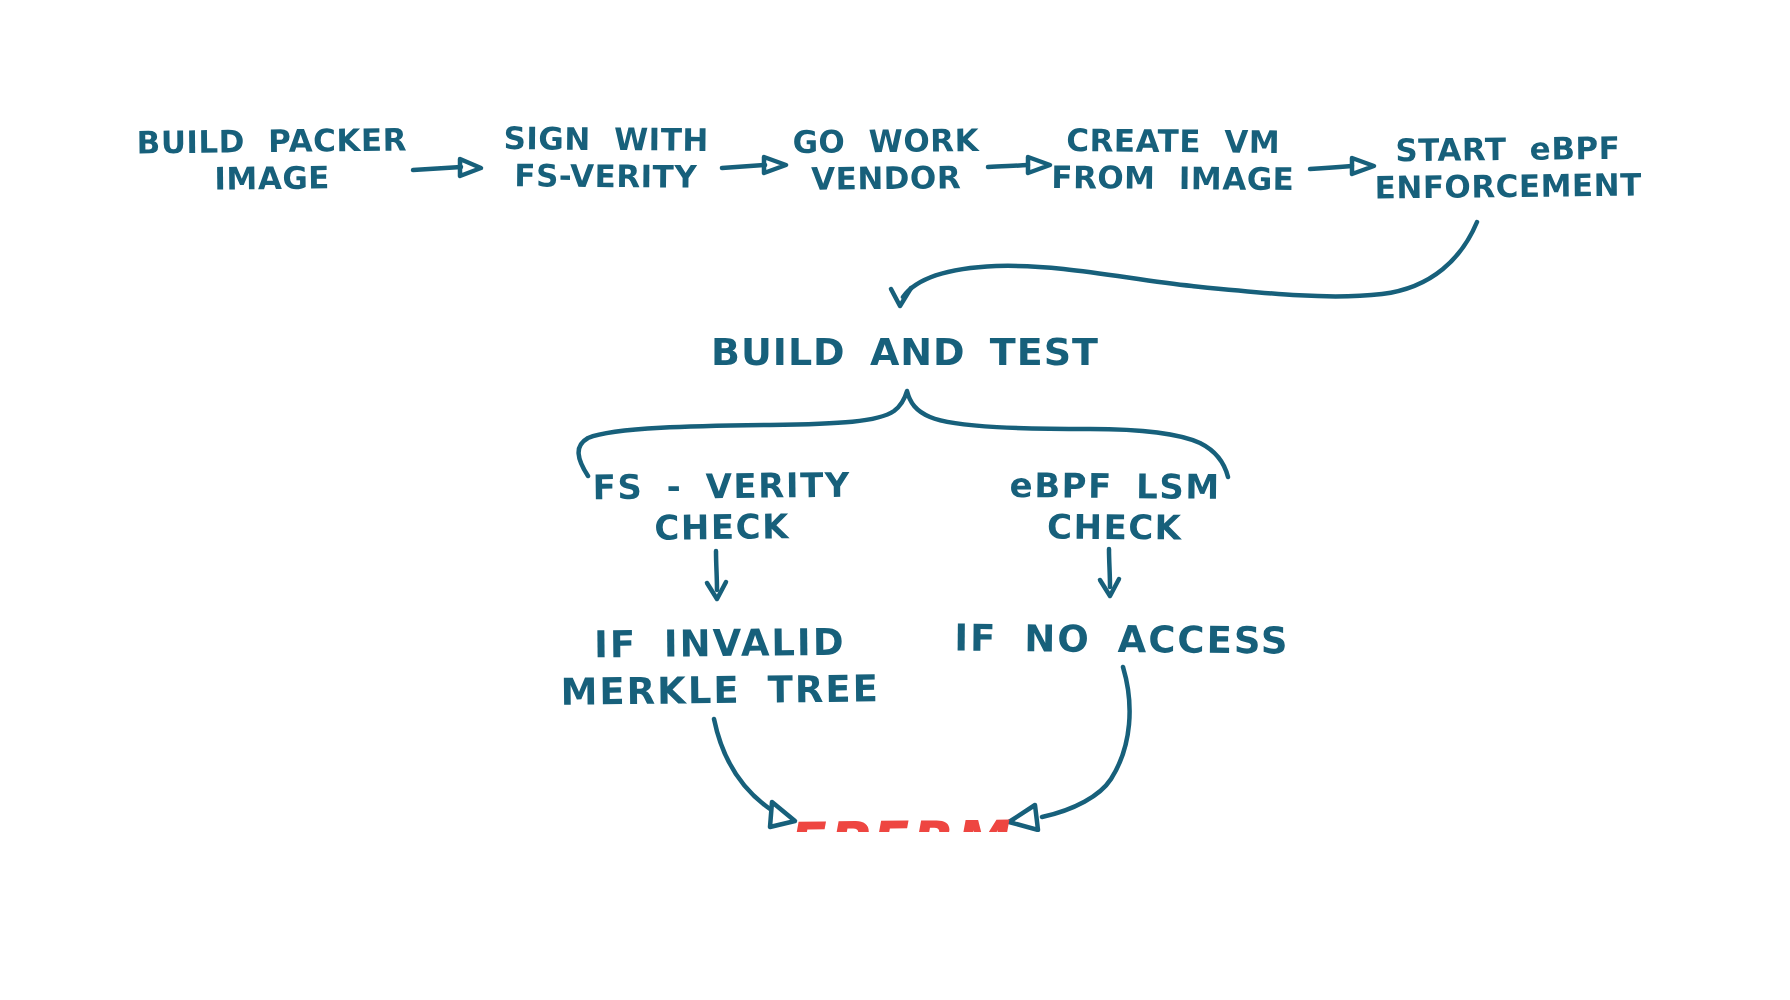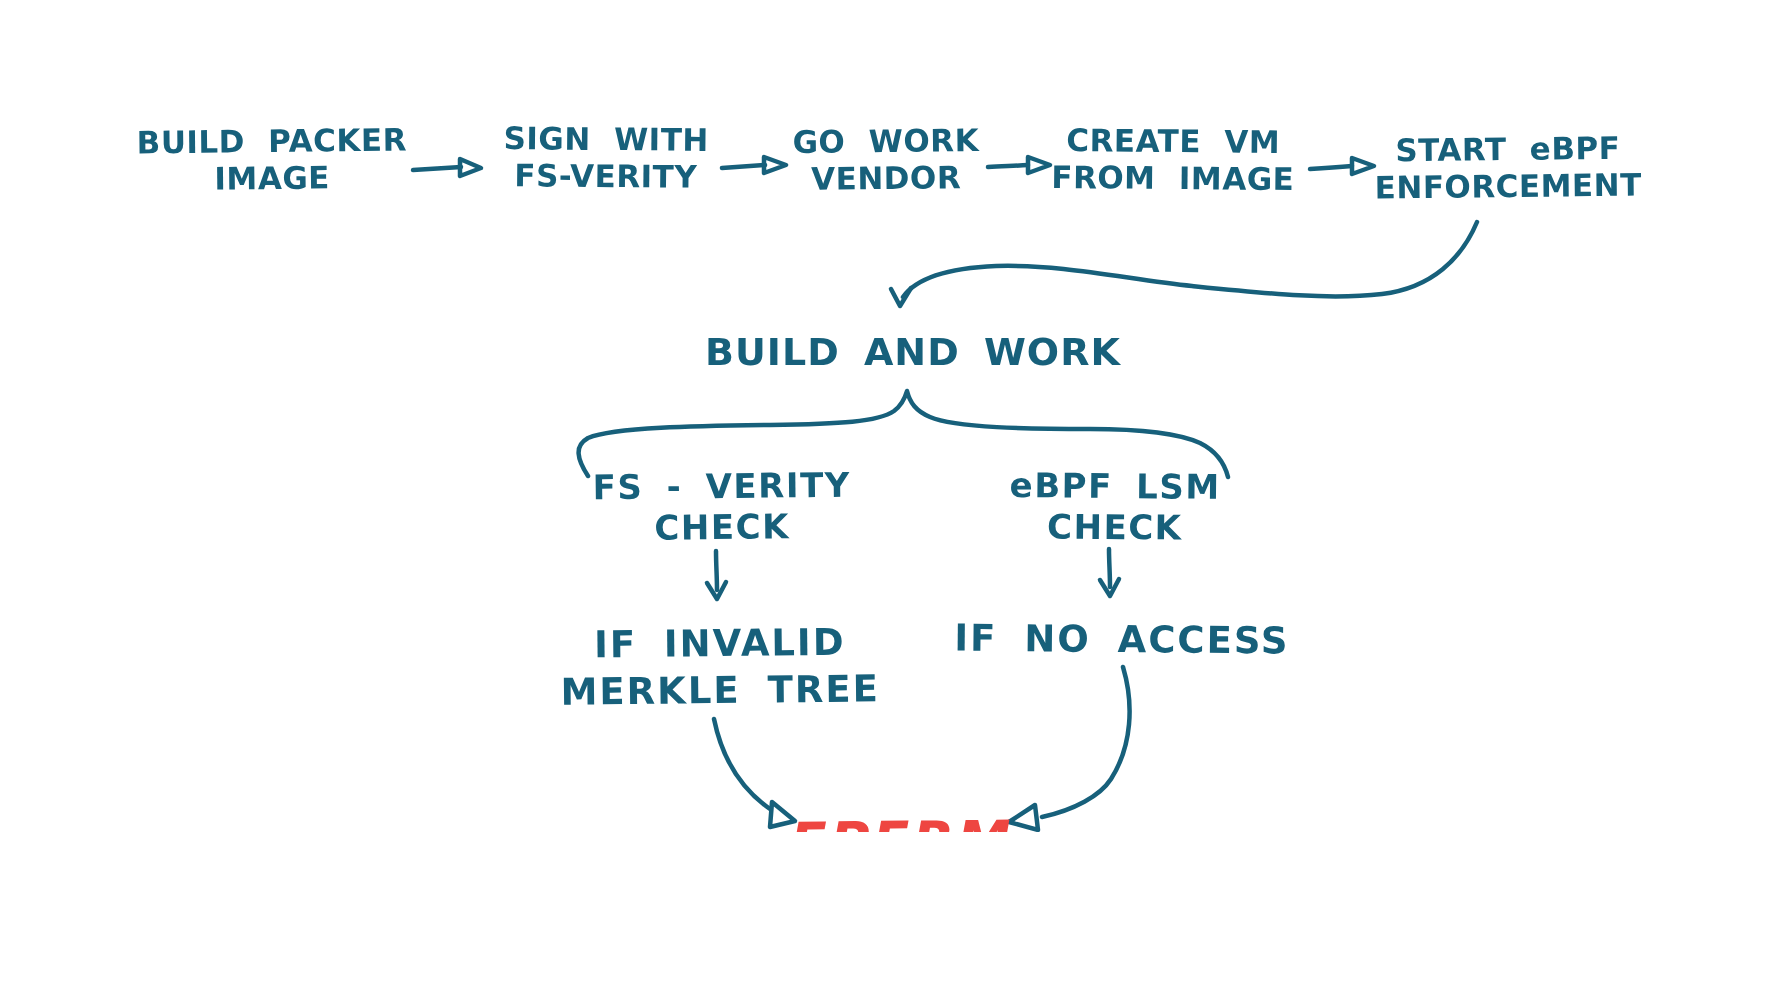--- a/index.html
+++ b/index.html
@@ -139,21 +139,21 @@
   <div class="label node tilt-r" style="left:993px;top:123px;width:360px;">
     <div>CREATE VM</div>
     <div>FROM IMAGE</div>
   </div>
 
   <div class="label node tilt-l" style="left:1328px;top:131px;width:360px;">
     <div>START eBPF</div>
     <div>ENFORCEMENT</div>
   </div>
 
-  <div class="label hub" style="left:705px;top:330px;width:400px;">BUILD AND WORK</div>
+  <div class="label hub" style="left:705px;top:330px;width:400px;">BUILD AND TEST</div>
 
   <div class="label check tilt-l" style="left:572px;top:466px;width:300px;">
     <div>FS - VERITY</div>
     <div>CHECK</div>
   </div>
 
   <div class="label cond tilt-l" style="left:520px;top:620px;width:400px;">
     <div>IF INVALID</div>
     <div>MERKLE TREE</div>
   </div>

